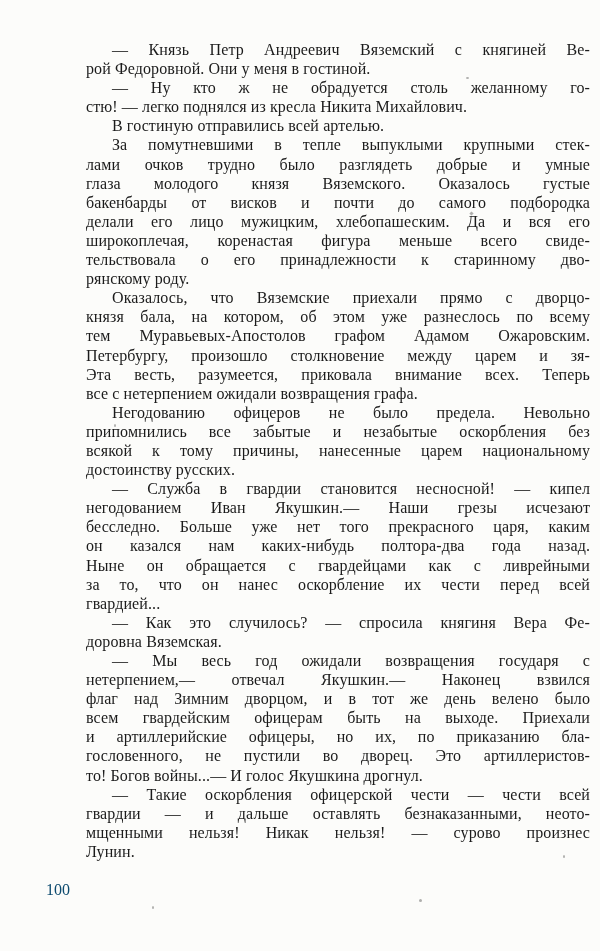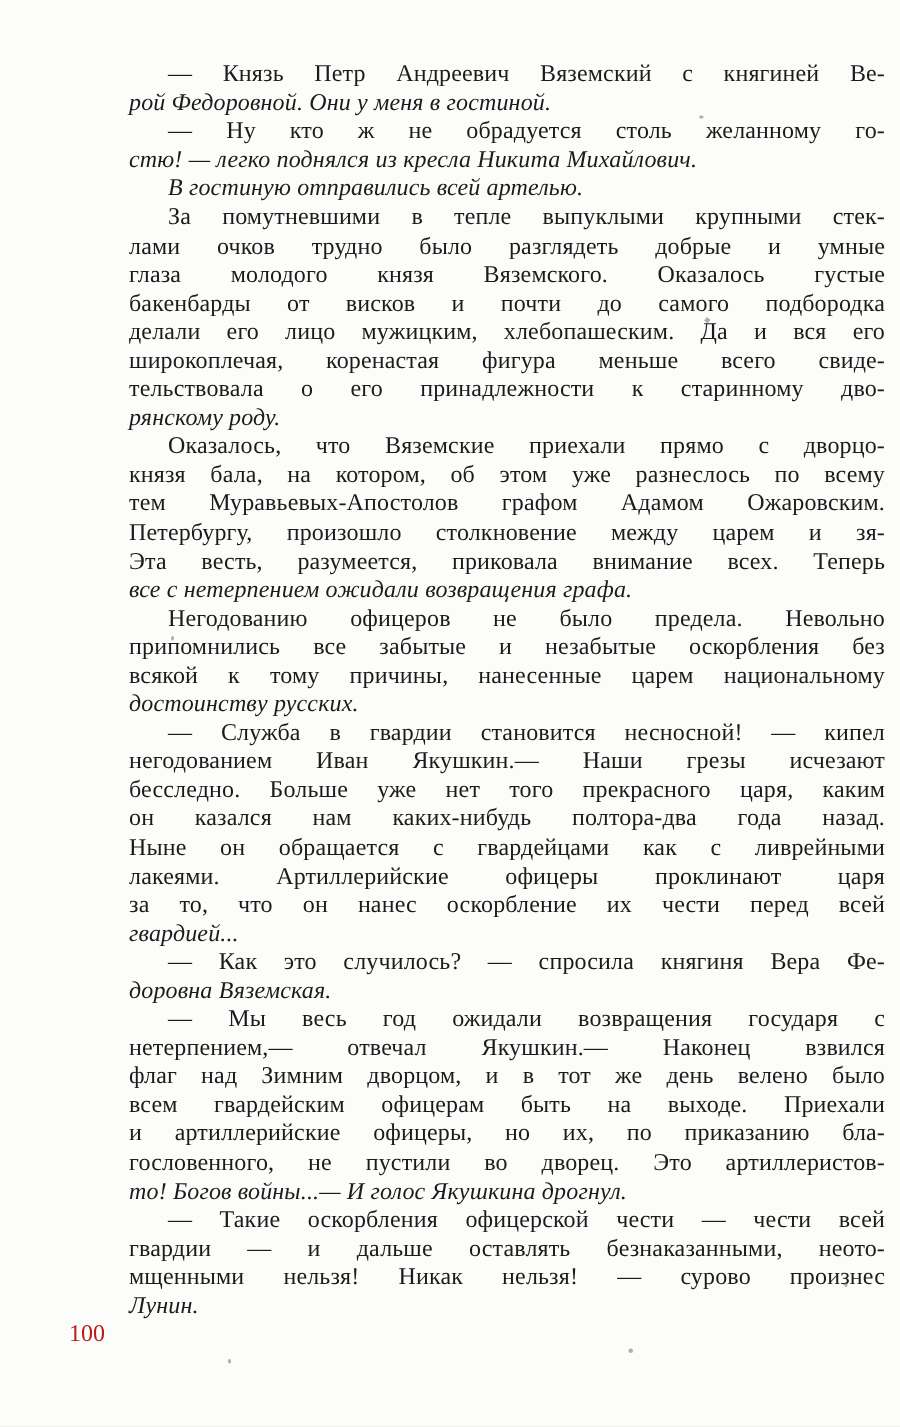--- a/index.html
+++ b/index.html
@@ -20,27 +20,27 @@
     line-height: 19.1px;
     color: #1b1b1b;
     letter-spacing: 0.1px;
     margin-left: 40px;
   }
   .line {
     text-align: justify;
     text-align-last: justify;
   }
   .line.first { text-indent: 26px; }
-  .line.para-end { text-align-last: left; font-style: italic; }
+  .line.para-end { text-align-last: left; }
   .page-number {
     position: absolute;
     left: 46px;
     top: 881px;
     font-size: 16px;
-    color: #b91c1c;
+    color: #0c4a6e;
   }
   .speck {
     position: absolute;
     background: #6f6f6d;
     border-radius: 50%;
     opacity: 0.55;
   }
   .s1 { left: 466px; top: 77px;  width: 3px; height: 2px; }
   .s2 { left: 470px; top: 212px; width: 3px; height: 3px; transform: rotate(40deg); border-radius: 0; }
   .s3 { left: 114px; top: 424px; width: 2px; height: 3px; }
@@ -74,21 +74,20 @@
       <div class="line para-end">все с нетерпением ожидали возвращения графа.</div>
       <div class="line first">Негодованию офицеров не было предела. Невольно</div>
       <div class="line">припомнились все забытые и незабытые оскорбления без</div>
       <div class="line">всякой к тому причины, нанесенные царем национальному</div>
       <div class="line para-end">достоинству русских.</div>
       <div class="line first">— Служба в гвардии становится несносной! — кипел</div>
       <div class="line">негодованием Иван Якушкин.— Наши грезы исчезают</div>
       <div class="line">бесследно. Больше уже нет того прекрасного царя, каким</div>
       <div class="line">он казался нам каких-нибудь полтора-два года назад.</div>
       <div class="line">Ныне он обращается с гвардейцами как с ливрейными</div>
-      <div class="line">лакеями. Артиллерийские офицеры проклинают царя</div>
       <div class="line">за то, что он нанес оскорбление их чести перед всей</div>
       <div class="line para-end">гвардией...</div>
       <div class="line first">— Как это случилось? — спросила княгиня Вера Фе-</div>
       <div class="line para-end">доровна Вяземская.</div>
       <div class="line first">— Мы весь год ожидали возвращения государя с</div>
       <div class="line">нетерпением,— отвечал Якушкин.— Наконец взвился</div>
       <div class="line">флаг над Зимним дворцом, и в тот же день велено было</div>
       <div class="line">всем гвардейским офицерам быть на выходе. Приехали</div>
       <div class="line">и артиллерийские офицеры, но их, по приказанию бла-</div>
       <div class="line">гословенного, не пустили во дворец. Это артиллеристов-</div>

